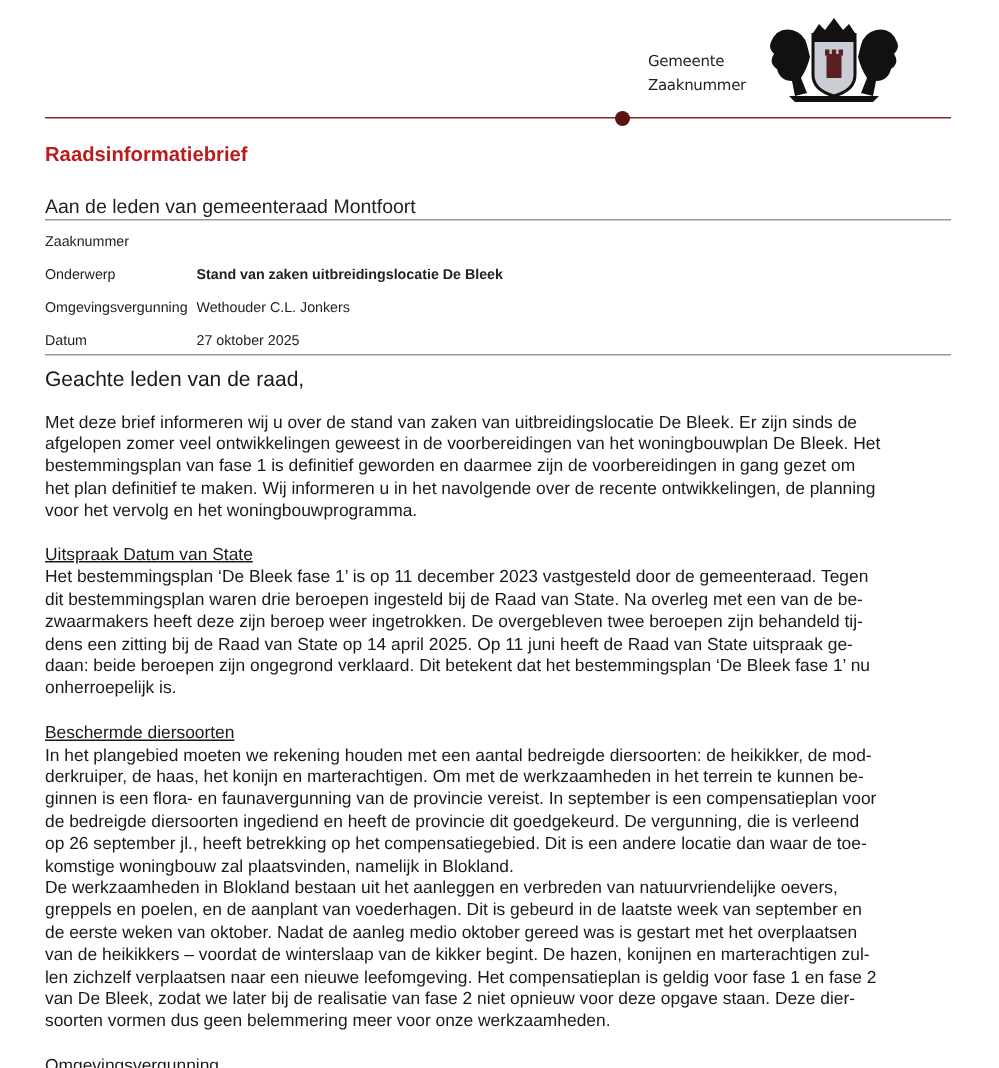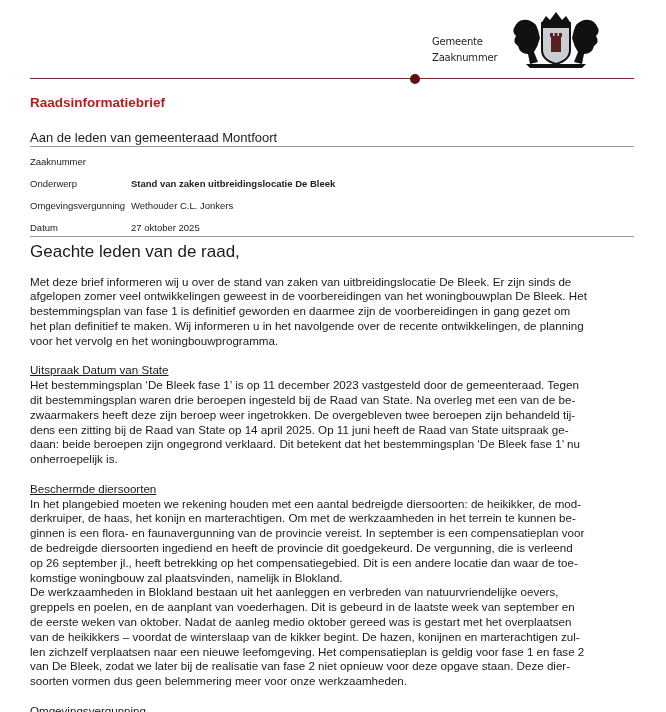--- a/index.html
+++ b/index.html
@@ -18,21 +18,21 @@
 
   .meta { position: absolute; left: 30px; top: 150px; width: 604px; }
   .meta-row { display: flex; height: 22px; align-items: center; font-size: 9.5px; color: #222; }
   .meta-label { width: 101px; }
   .meta-value { flex: 1; }
   .meta-value.bold { font-weight: bold; }
   .meta-rule { position: absolute; left: 30px; top: 236px; width: 604px; height: 1px; background: #9a9a9a; }
 
   .body { position: absolute; left: 30px; top: 245px; width: 612px; font-size: 11.6px; line-height: 14.8px; color: #1a1a1a; }
   .body p { margin: 0; }
-  .salutation { margin-bottom: 14.8px !important; font-size: 17px; }
+  .salutation { margin-bottom: 14.8px !important; font-size: 14px; }
   .para { margin-bottom: 14.8px !important; }
   .heading { text-decoration: underline; }
   .nowrap-block { white-space: pre-line; }
 </style>
 </head>
 <body>
 
 <div class="page">
 
   <div class="brand">

